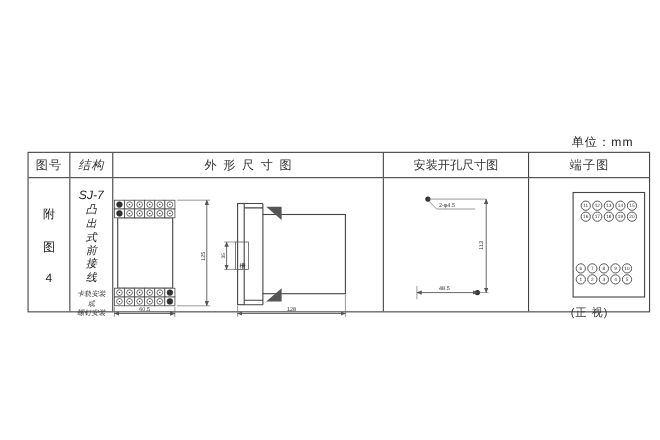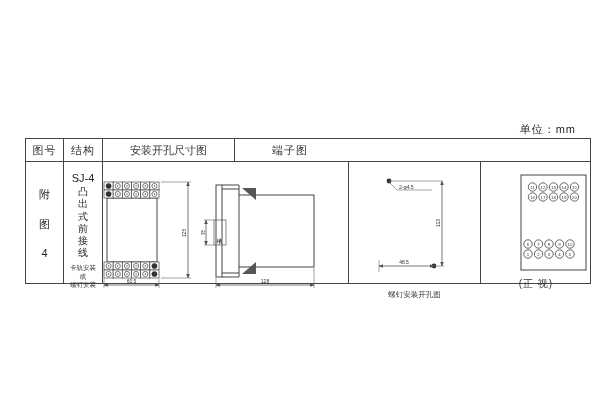--- a/index.html
+++ b/index.html
@@ -5,21 +5,21 @@
   html,body{margin:0;padding:0;background:#fff;}
   .page{position:relative;width:600px;height:400px;background:#fff;overflow:hidden;
         font-family:"Liberation Sans","DejaVu Sans",sans-serif;color:#222;margin-top:28px;}
   .unit{position:absolute;top:94px;right:24px;font-size:11px;letter-spacing:1px;}
   .spec-table{position:absolute;left:25px;top:110px;width:566px;height:146px;
               border:1px solid #444;display:flex;flex-direction:column;box-sizing:border-box;}
   .hrow{display:flex;height:22px;border-bottom:1px solid #444;flex:none;}
   .brow{display:flex;flex:1;min-height:0;}
   .hcell,.bcell{border-right:1px solid #444;box-sizing:border-box;flex:none;}
   .hcell:last-child,.bcell:last-child{border-right:none;}
-  .c1{width:38px;} .c2{width:39px;} .c3{width:246px;} .c4{width:132px;} .c5{width:110px;}
+  .c1{width:38px;} .c2{width:39px;font-style:italic;} .c3{width:246px;} .c4{width:132px;} .c5{width:110px;}
   .hcell{display:flex;align-items:center;justify-content:center;font-size:11px;color:#333;}
   .h-wide{letter-spacing:6px;text-indent:6px;}
   .h-med{letter-spacing:1px;}
   .bcell{position:relative;}
   .figno{display:flex;flex-direction:column;align-items:center;justify-content:center;
          gap:15px;font-size:11px;height:100%;}
   .structcell{display:flex;flex-direction:column;align-items:center;padding-top:10px;height:100%;
               box-sizing:border-box;}
   .model{font-size:11px;margin-bottom:2px;}
   .vtext{width:1em;font-size:10px;line-height:1.23;word-break:break-all;text-align:center;}
@@ -52,37 +52,38 @@
 
 <div class="page">
 
   <div class="unit">单位：mm</div>
 
   <div class="spec-table">
 
     <div class="hrow">
       <div class="hcell c1 h-med">图号</div>
       <div class="hcell c2 h-med">结构</div>
+      <div class="hcell c3 h-wide">外形尺寸图</div>
       <div class="hcell c4">安装开孔尺寸图</div>
       <div class="hcell c5 h-med">端子图</div>
     </div>
 
     <div class="brow">
 
       <div class="bcell c1">
         <div class="figno">
           <span>附</span>
           <span>图</span>
           <span>4</span>
         </div>
       </div>
 
       <div class="bcell c2">
         <div class="structcell">
-          <div class="model">SJ-4</div>
+          <div class="model">SJ-7</div>
           <div class="vtext">凸出式前接线</div>
           <div class="mountnote">
             <div>卡轨安装</div>
             <div>或</div>
             <div>螺钉安装</div>
           </div>
         </div>
       </div>
 
       <div class="bcell c3">
@@ -203,21 +204,20 @@
           <circle class="hole" cx="60" cy="94" r="2.4"></circle>
           <line class="ext" x1="15" y1="9" x2="68" y2="9"></line>
           <path class="ext" d="M16,11 L23,18 M23,18 H58"></path>
           <text class="dtxt" x="25" y="16.5">2-φ4.5</text>
           <line class="dim" x1="68" y1="9" x2="68" y2="94" marker-start="url(#arr)" marker-end="url(#arr)"></line>
           <text class="dtxt" x="65.5" y="51" text-anchor="middle" transform="rotate(-90 65.5 51)">113</text>
           <path class="ext" d="M5,88 V100 M60,94 H70"></path>
           <line class="dim" x1="5" y1="94" x2="60" y2="94" marker-start="url(#arr)" marker-end="url(#arr)"></line>
           <text class="dtxt" x="30" y="92" text-anchor="middle">48.5</text>
         </svg>
-        <div class="caption4">螺钉安装开孔图</div>
       </div>
 
       <div class="bcell c5">
         <svg style="left:35px;top:10px;" width="72" height="100" viewBox="0 0 72 100">
           <rect class="ln" x="5" y="3" width="65" height="95"></rect>
           <g id="terminal-groups">
               <circle cx="16.5" cy="15" r="4.2" class="tcirc"></circle>
               <text x="16.5" y="16.5" class="tnum" text-anchor="middle">11</text>
               <circle cx="27" cy="15" r="4.2" class="tcirc"></circle>
               <text x="27" y="16.5" class="tnum" text-anchor="middle">12</text>

